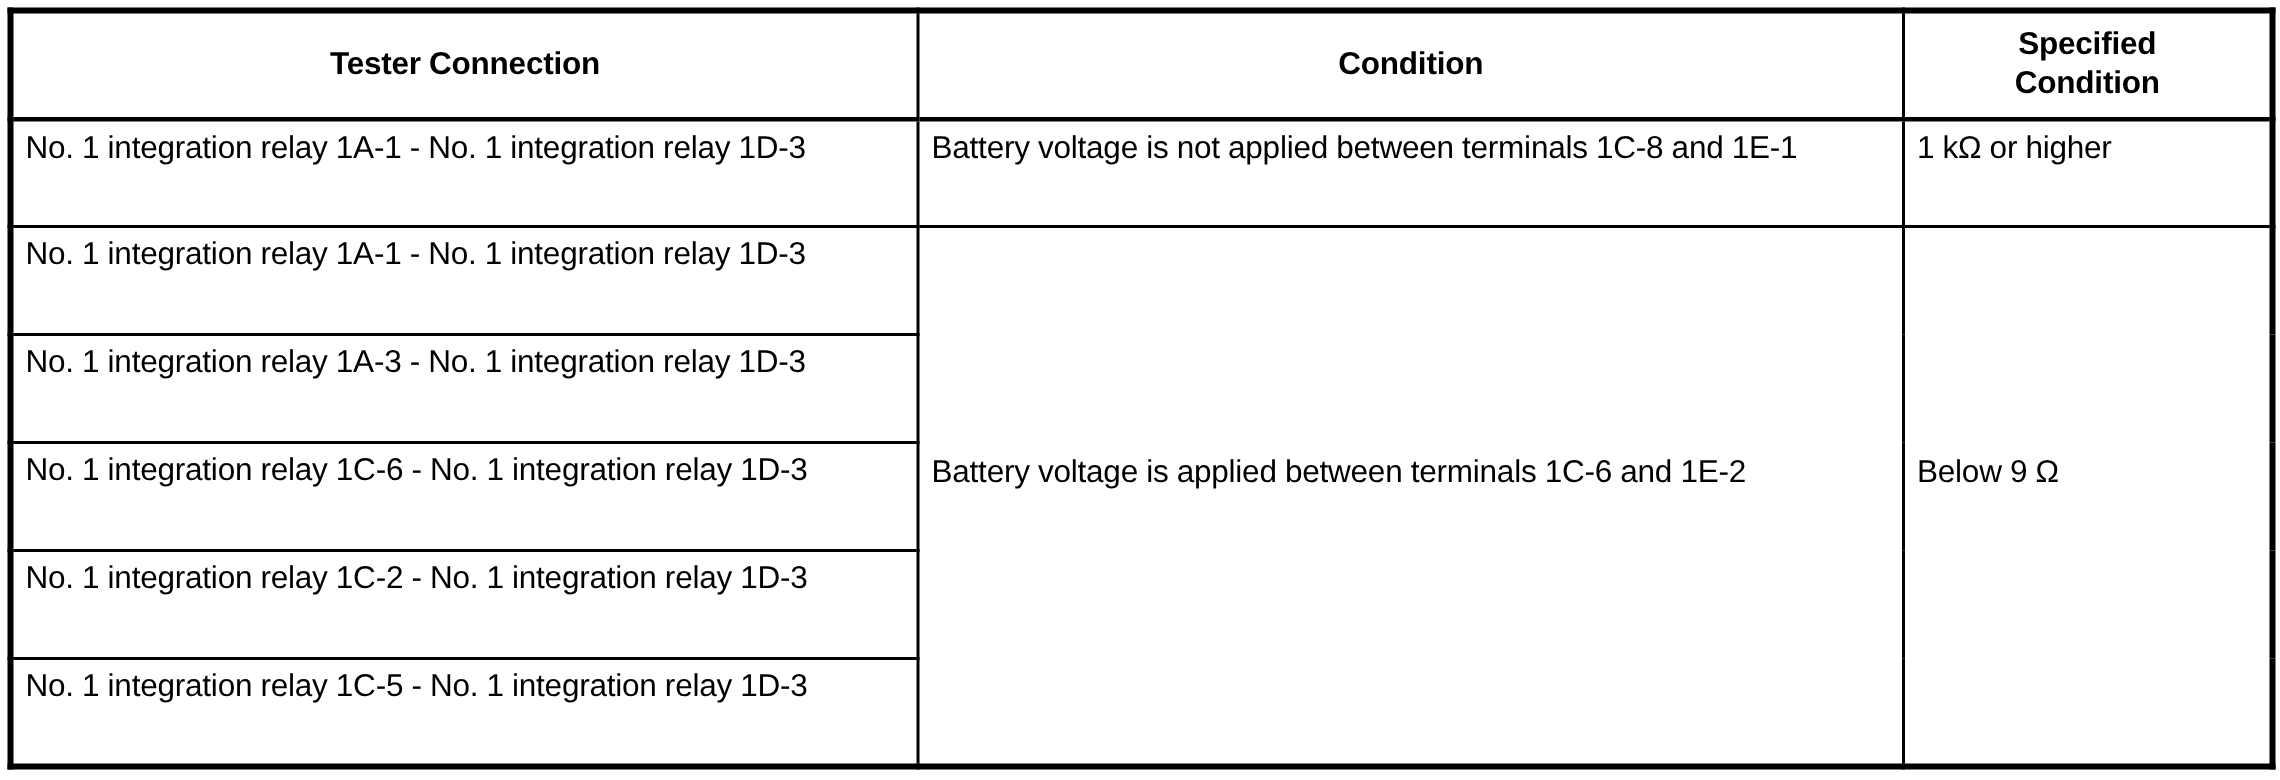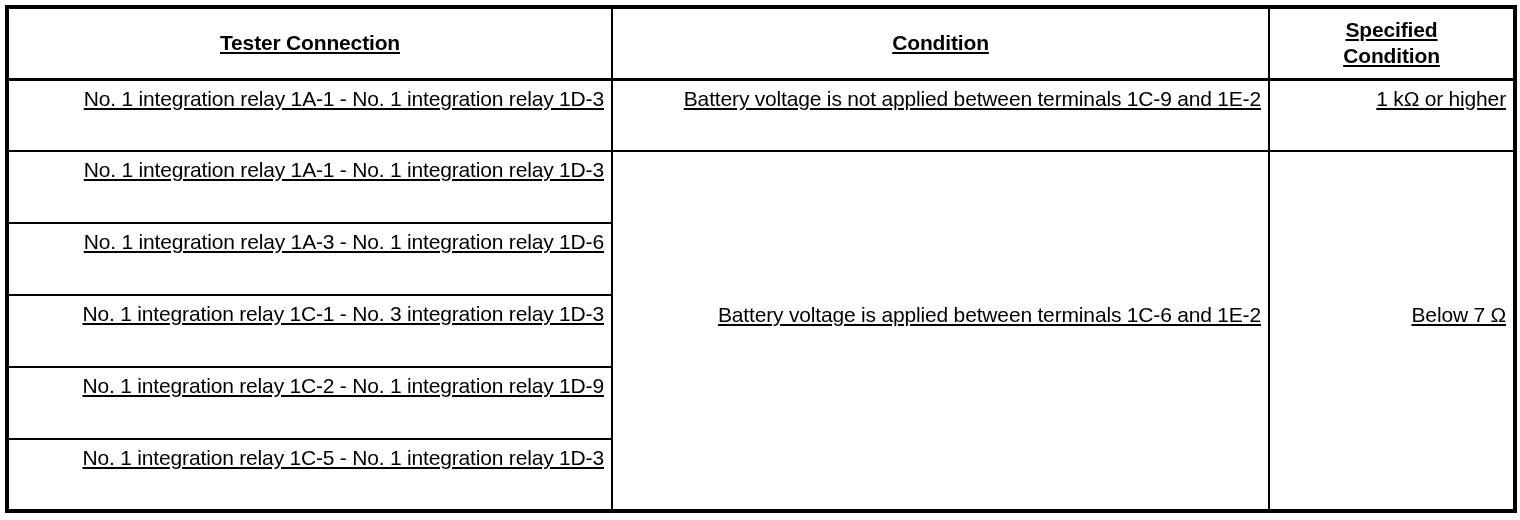--- a/index.html
+++ b/index.html
@@ -15,21 +15,20 @@
     overflow: hidden;
   }
 
   #spec-table-wrap {
     position: absolute;
     left: 5px;
     top: 5px;
     width: 1508px;
     height: 504px;
     box-sizing: border-box;
-    text-decoration: underline;
   }
 
   table.spec-table {
     border-collapse: collapse;
     table-layout: fixed;
     width: 1508px;
     height: 504px;
     border: 4px solid #000000;
     box-sizing: border-box;
     background: #ffffff;
@@ -37,21 +36,21 @@
 
   table.spec-table td,
   table.spec-table th {
     border: 2px solid #000000;
     box-sizing: border-box;
     padding: 4px 7px 4px 8px;
     vertical-align: top;
     font-size: 21px;
     line-height: 1.30;
     font-weight: normal;
-    text-align: right;
+    text-align: left;
     letter-spacing: -0.15px;
     word-spacing: -0.2px;
   }
 
   table.spec-table thead th {
     font-weight: bold;
     text-align: center;
     vertical-align: middle;
     padding: 6px 8px;
     font-size: 21px;
@@ -100,44 +99,44 @@
         <th>
           <span>Specified</span><br>
           <span>Condition</span>
         </th>
       </tr>
     </thead>
     <tbody>
 
       <tr class="data-row">
         <td>No. 1 integration relay 1A-1 - No. 1 integration relay 1D-3</td>
-        <td>Battery voltage is not applied between terminals 1C-9 and 1E-2</td>
+        <td>Battery voltage is not applied between terminals 1C-8 and 1E-1</td>
         <td class="cell-specified-first">1 kΩ or higher</td>
       </tr>
 
       <tr class="data-row">
         <td>No. 1 integration relay 1A-1 - No. 1 integration relay 1D-3</td>
         <td class="cell-condition-merged" rowspan="5">
           <span class="merged-inner">Battery voltage is applied between terminals 1C-6 and 1E-2</span>
         </td>
         <td class="cell-specified-merged" rowspan="5">
-          <span class="merged-inner">Below 7 Ω</span>
+          <span class="merged-inner">Below 9 Ω</span>
         </td>
       </tr>
 
       <tr class="data-row">
-        <td>No. 1 integration relay 1A-3 - No. 1 integration relay 1D-6</td>
+        <td>No. 1 integration relay 1A-3 - No. 1 integration relay 1D-3</td>
       </tr>
 
       <tr class="data-row">
-        <td>No. 1 integration relay 1C-1 - No. 3 integration relay 1D-3</td>
+        <td>No. 1 integration relay 1C-6 - No. 1 integration relay 1D-3</td>
       </tr>
 
       <tr class="data-row">
-        <td>No. 1 integration relay 1C-2 - No. 1 integration relay 1D-9</td>
+        <td>No. 1 integration relay 1C-2 - No. 1 integration relay 1D-3</td>
       </tr>
 
       <tr class="data-row">
         <td>No. 1 integration relay 1C-5 - No. 1 integration relay 1D-3</td>
       </tr>
 
     </tbody>
   </table>
 </div>
 

